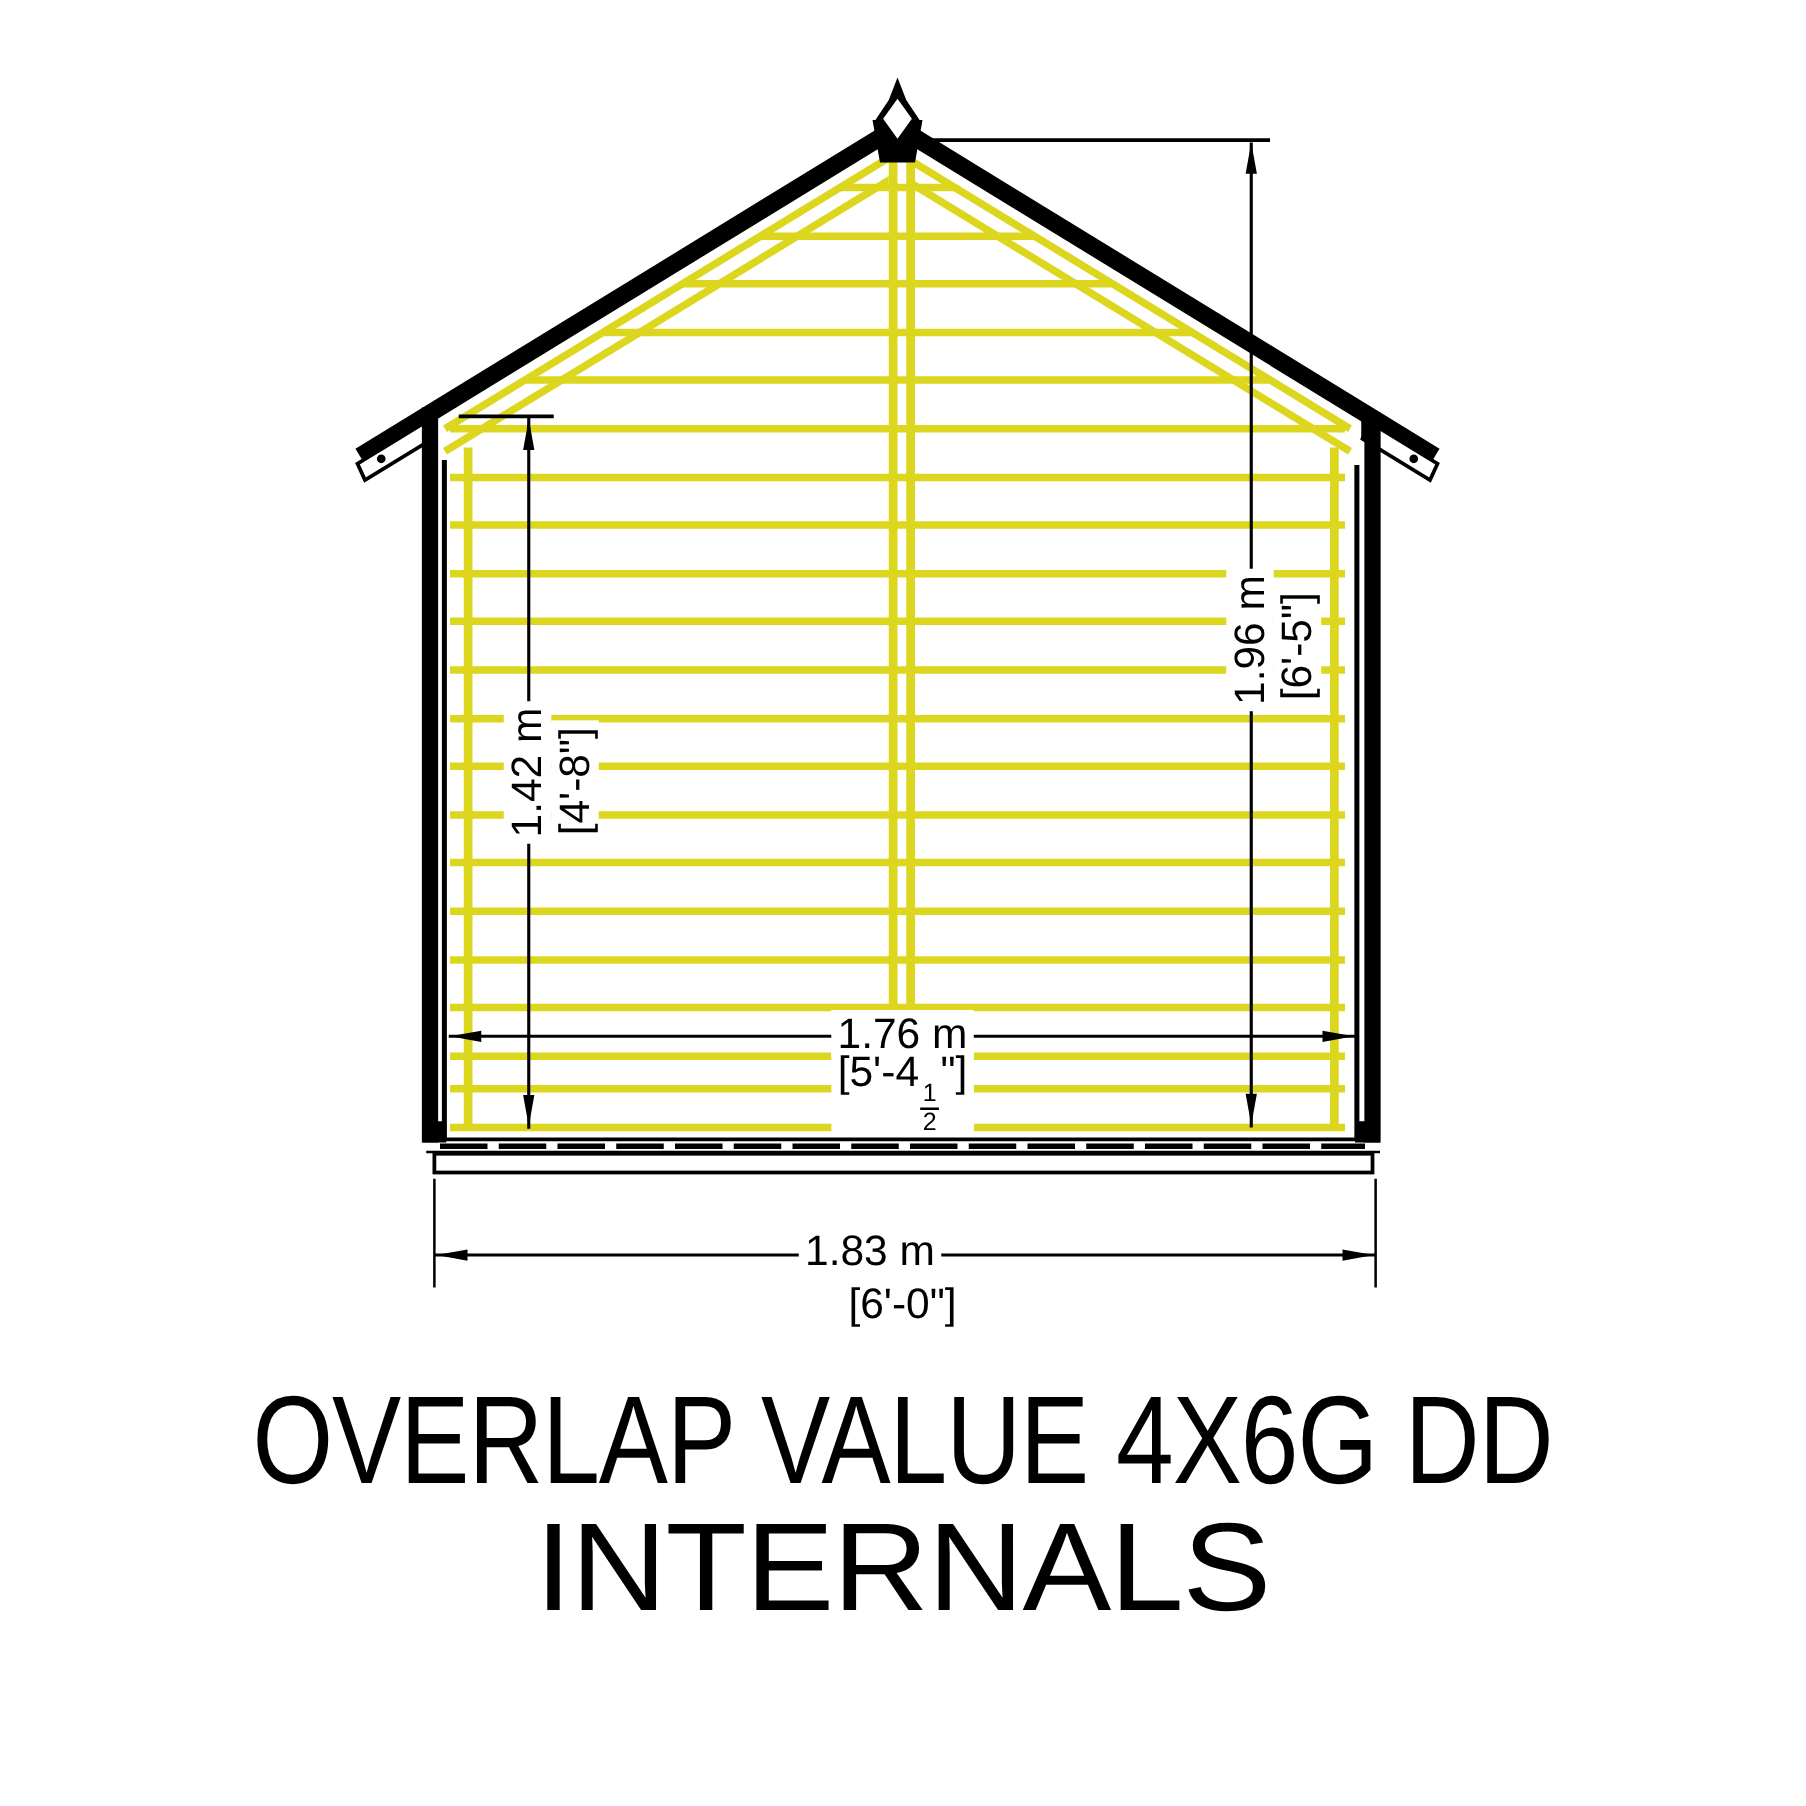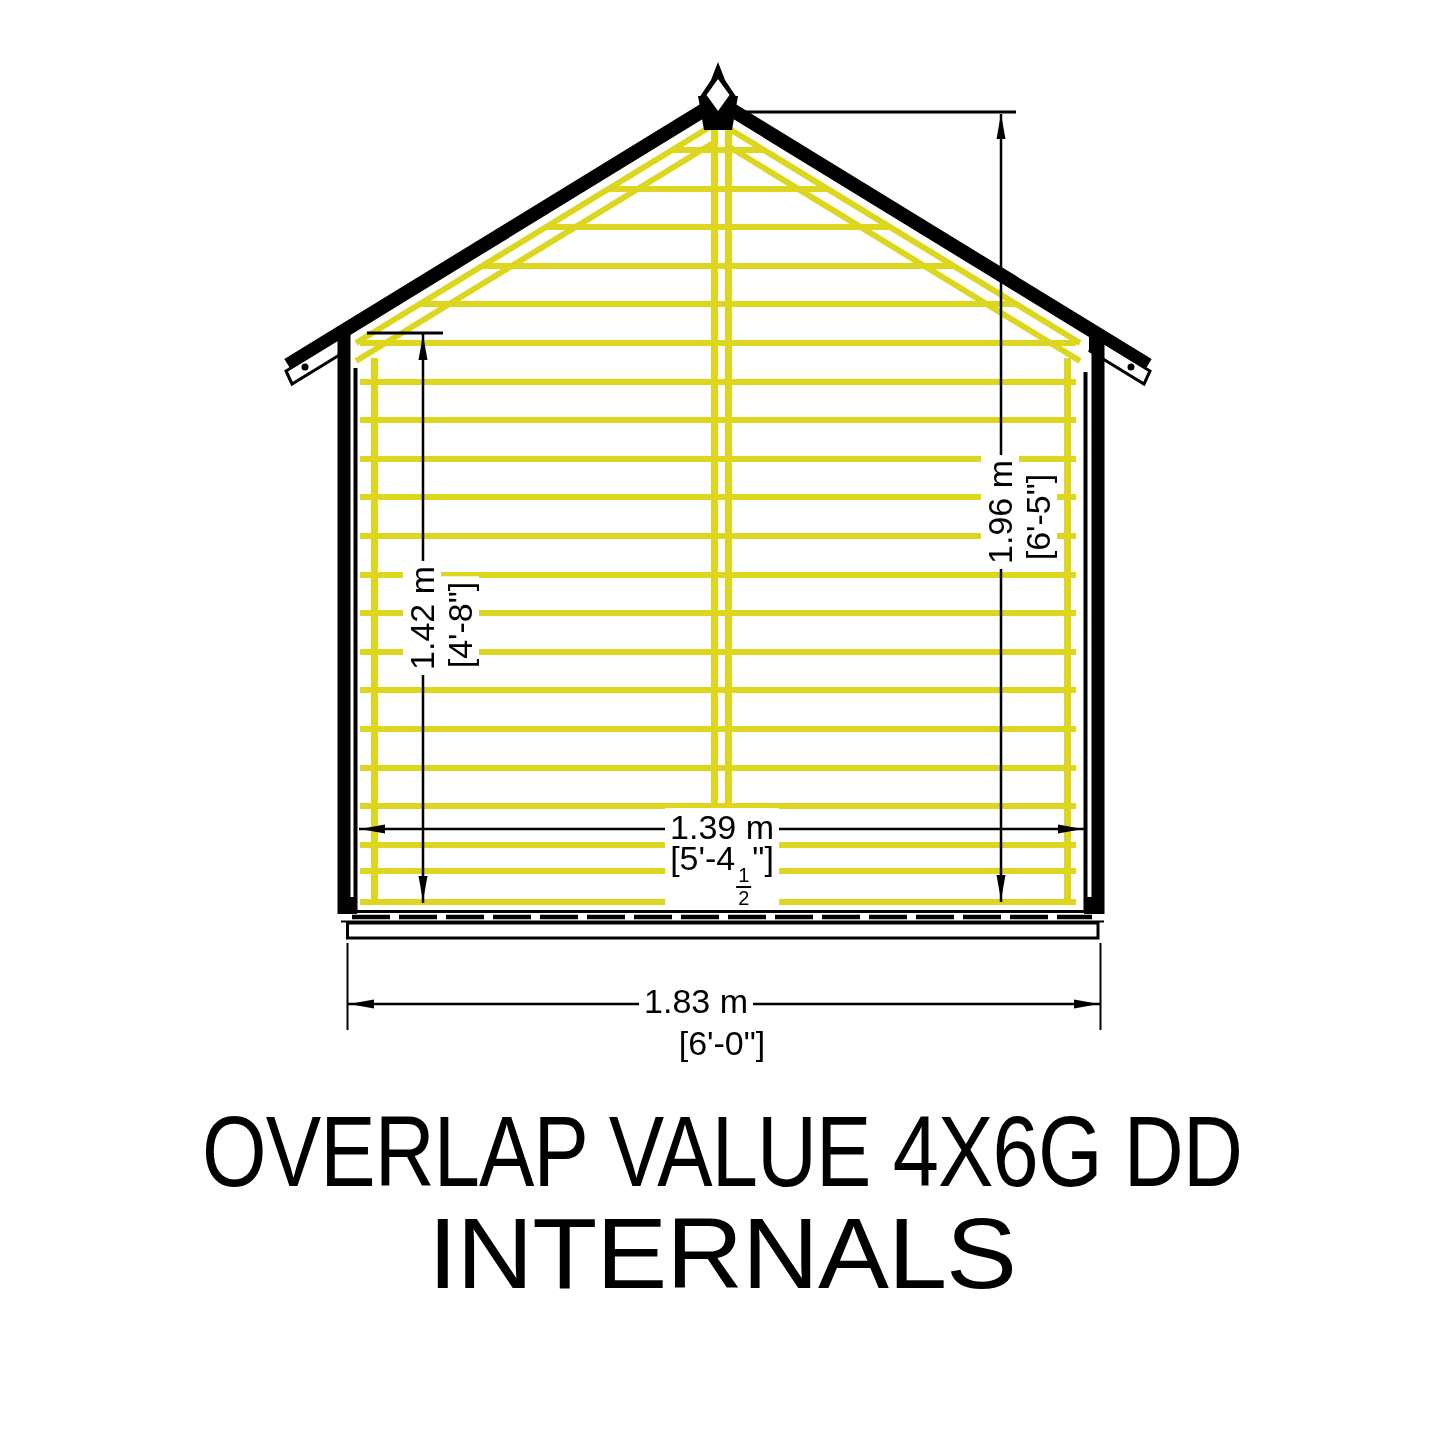--- a/index.html
+++ b/index.html
@@ -178,21 +178,21 @@
       <text class="title-text" x="722" y="1288" text-anchor="middle" textLength="588" lengthAdjust="spacingAndGlyphs">INTERNALS</text>
     </g>
   </svg>
 
   <div class="dim-label rot" style="left:422px;top:618px;">1.42 m</div>
   <div class="dim-label rot" style="left:460px;top:625px;">[4'-8"]</div>
 
   <div class="dim-label rot" style="left:1000px;top:512px;">1.96 m</div>
   <div class="dim-label rot" style="left:1038px;top:517px;">[6'-5"]</div>
 
-  <div class="dim-label" style="left:722px;top:827px;">1.39 m</div>
+  <div class="dim-label" style="left:722px;top:827px;">1.76 m</div>
   <div class="dim-label" style="left:722px;top:874px;">
     <span>[5'-4</span><span class="frac">
         <span class="fn">1</span>
         <span class="fd">2</span>
       </span><span>"]</span>
   </div>
 
   <div class="dim-label" style="left:696px;top:1001px;">1.83 m</div>
   <div class="dim-label" style="left:722px;top:1043px;">[6'-0"]</div>
 

